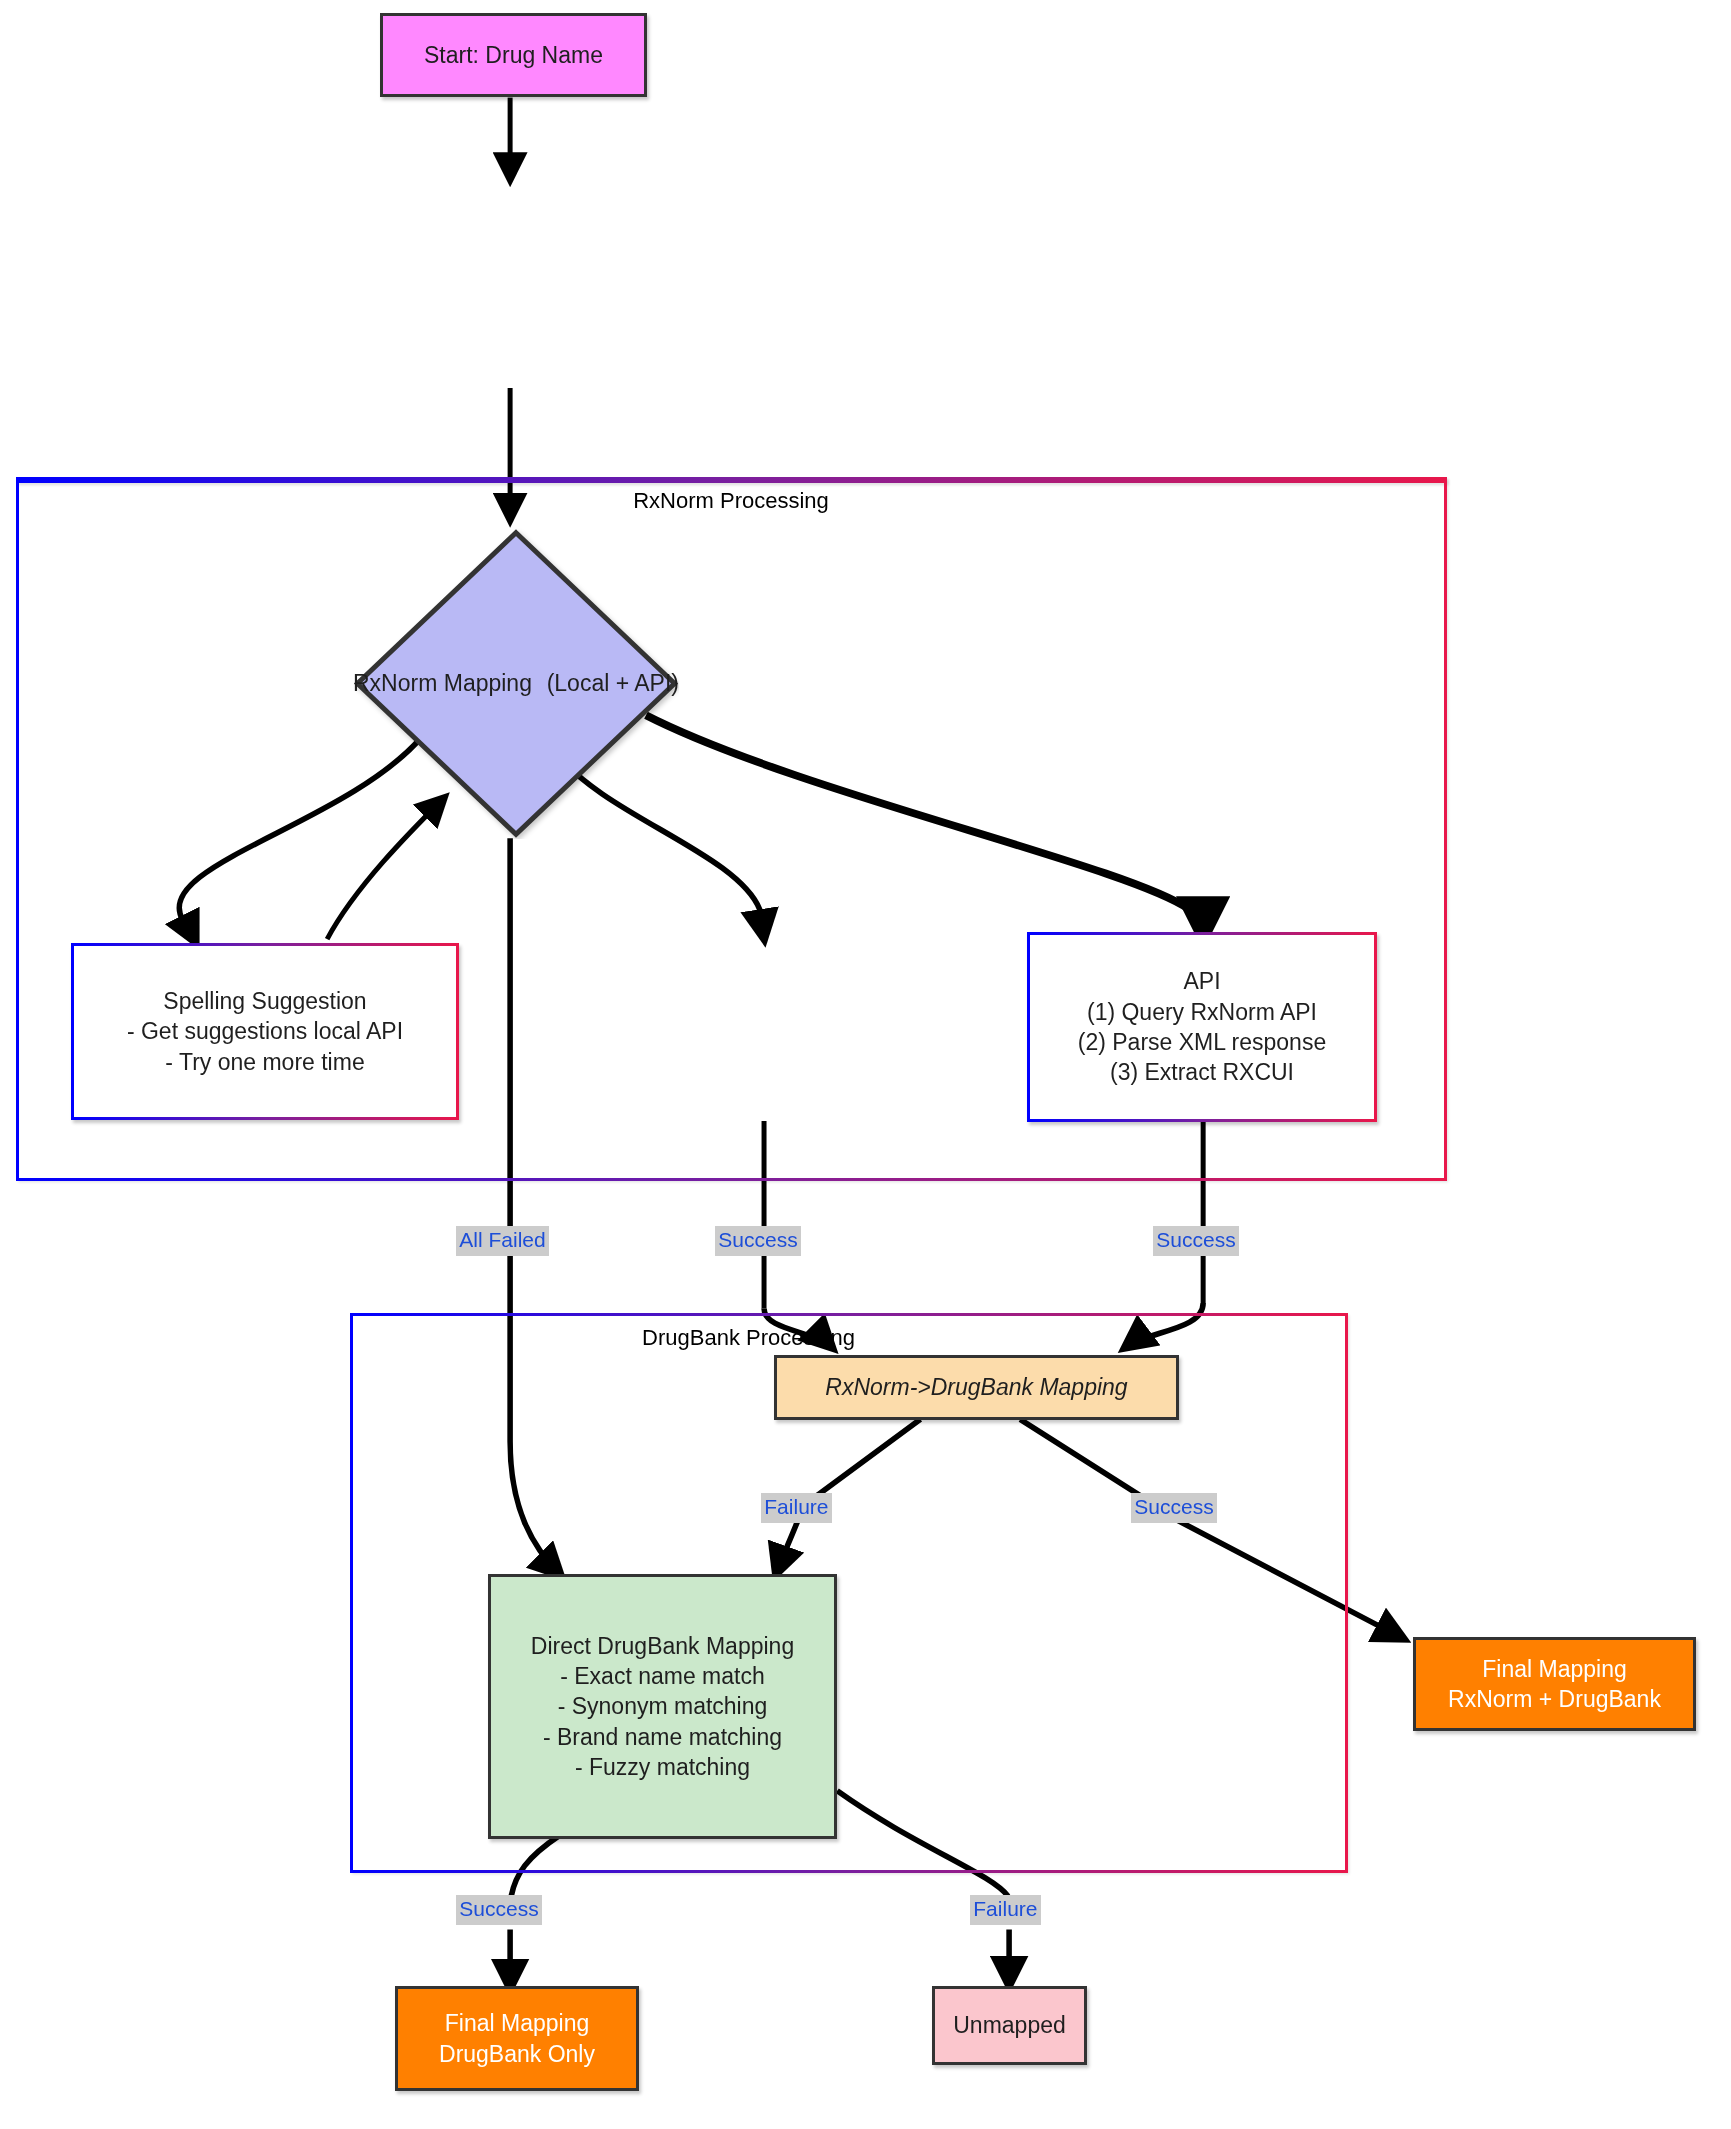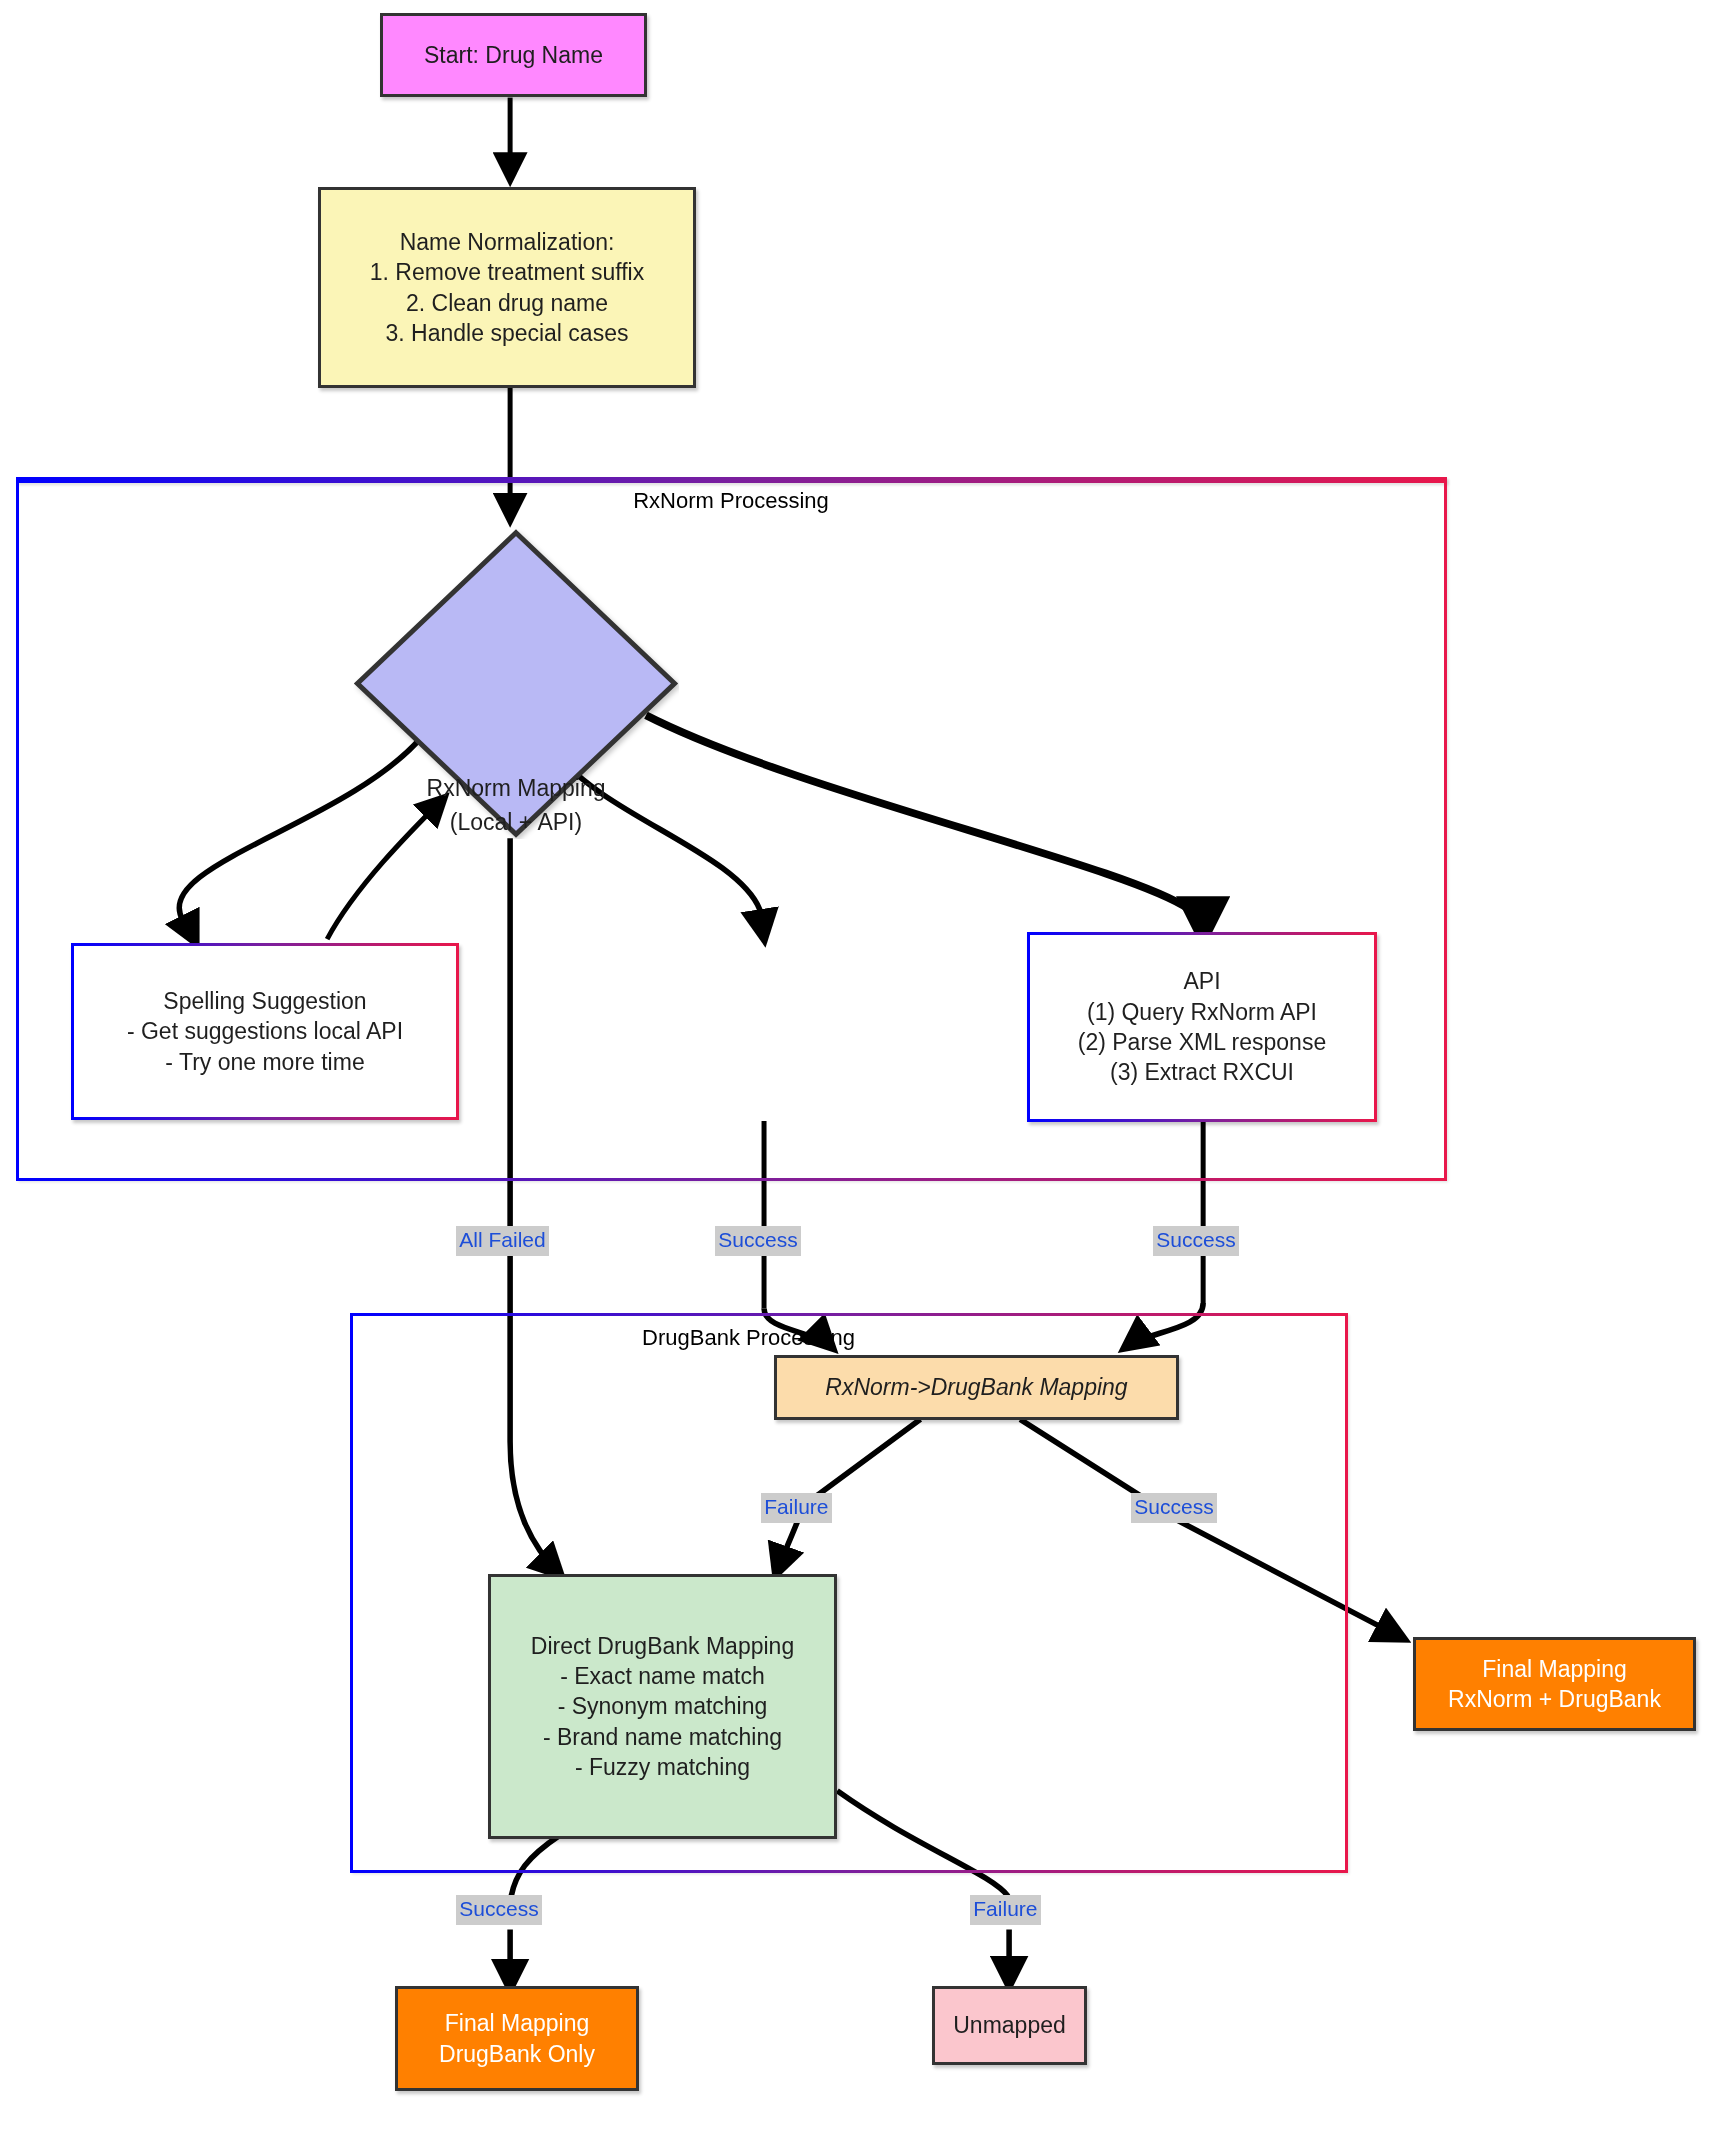--- a/index.html
+++ b/index.html
@@ -74,23 +74,22 @@
     border-image: linear-gradient(90deg, #0000ff 0%, #7a1f9e 50%, #e8174b 100%) 1;
   }
 
   
   .diamond-host { position: absolute; }
   .diamond-label {
     position: absolute;
     left: 0; top: 0;
     width: 100%; height: 100%;
     display: flex;
-    flex-direction: column;
     align-items: center;
-    justify-content: flex-end;
+    justify-content: space-between;
     text-align: center;
     font-size: 23px;
     line-height: 1.45;
     color: #1f1f1f;
     pointer-events: none;
   }
 
   
   .edge-label {
     position: absolute;
@@ -153,26 +152,20 @@
   <div class="subgraph" style="left:15.5px; top:477px; width:1431px; height:704px;"></div>
   <div class="subgraph-title" style="left:609px; top:488px; width:244px;">RxNorm Processing</div>
 
   <div class="subgraph" style="left:350px; top:1313px; width:998px; height:560px;"></div>
   <div class="subgraph-title" style="left:593px; top:1325px; width:311px;">DrugBank Processing</div>
 
   <div class="node node-solid n-start" style="left:380px; top:13.3px; width:267px; height:84px;">
     <span class="line">Start: Drug Name</span>
   </div>
 
-  <div class="node node-solid n-norm" style="left:318px; top:187px; width:378px; height:201px;">
-    <span class="line">Name Normalization:</span>
-    <span class="line">1. Remove treatment suffix</span>
-    <span class="line">2. Clean drug name</span>
-    <span class="line">3. Handle special cases</span>
-  </div>
 
   <div class="diamond-host" style="left:353px; top:528px; width:326px; height:311px;">
     <svg width="326" height="311" viewBox="0 0 588 560">
       <polygon points="294,8 580,280 294,552 8,280" fill="#b9b9f5" stroke="#333333" stroke-width="9" style="filter: drop-shadow(4px 5px 5px rgba(0,0,0,0.22));"></polygon>
     </svg>
     <div class="diamond-label">
       <span class="line">RxNorm Mapping</span>
       <span class="line">(Local + API)</span>
     </div>
   </div>

